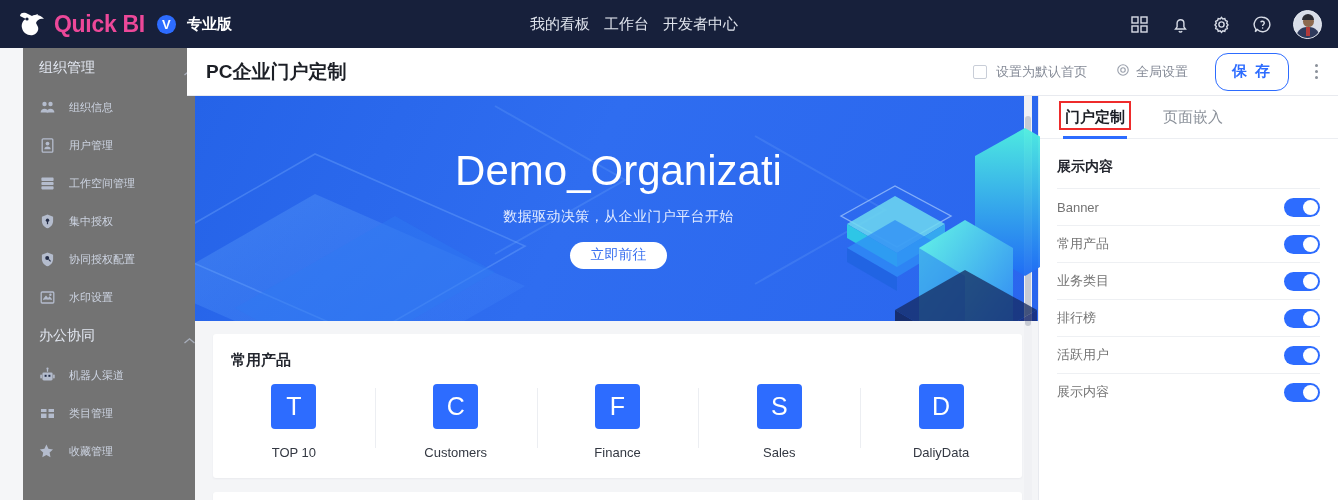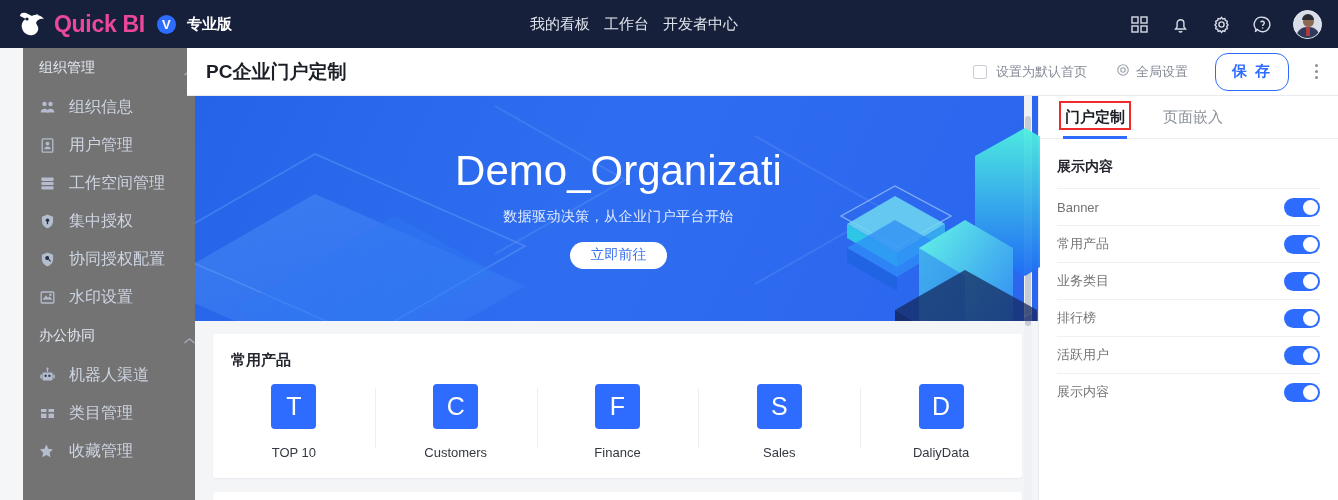--- a/index.html
+++ b/index.html
@@ -66,21 +66,21 @@
   }
   .side-group {
     height: 40px; display: flex; align-items: center;
     padding: 0 14px 0 16px; color: #e2e7f1; font-size: 14px;
     justify-content: space-between; cursor: pointer;
   }
   .chev { width: 13px; height: 8px; position: relative; opacity: .75; }
   .side-item {
     height: 38px; display: flex; align-items: center;
     padding-left: 16px; gap: 13px;
-    color: #cdd4e2; font-size: 16px; cursor: pointer;
+    color: #cdd4e2; font-size: 11px; cursor: pointer;
   }
   .si-icon { width: 17px; height: 17px; flex: 0 0 17px; opacity: .95; }
 
   
   .pagehead {
     position: absolute; top: 48px; left: 187px;
     width: 1151px; height: 48px;
     background: #ffffff;
     border-bottom: 1px solid #e8eaef;
     display: flex; align-items: center;

